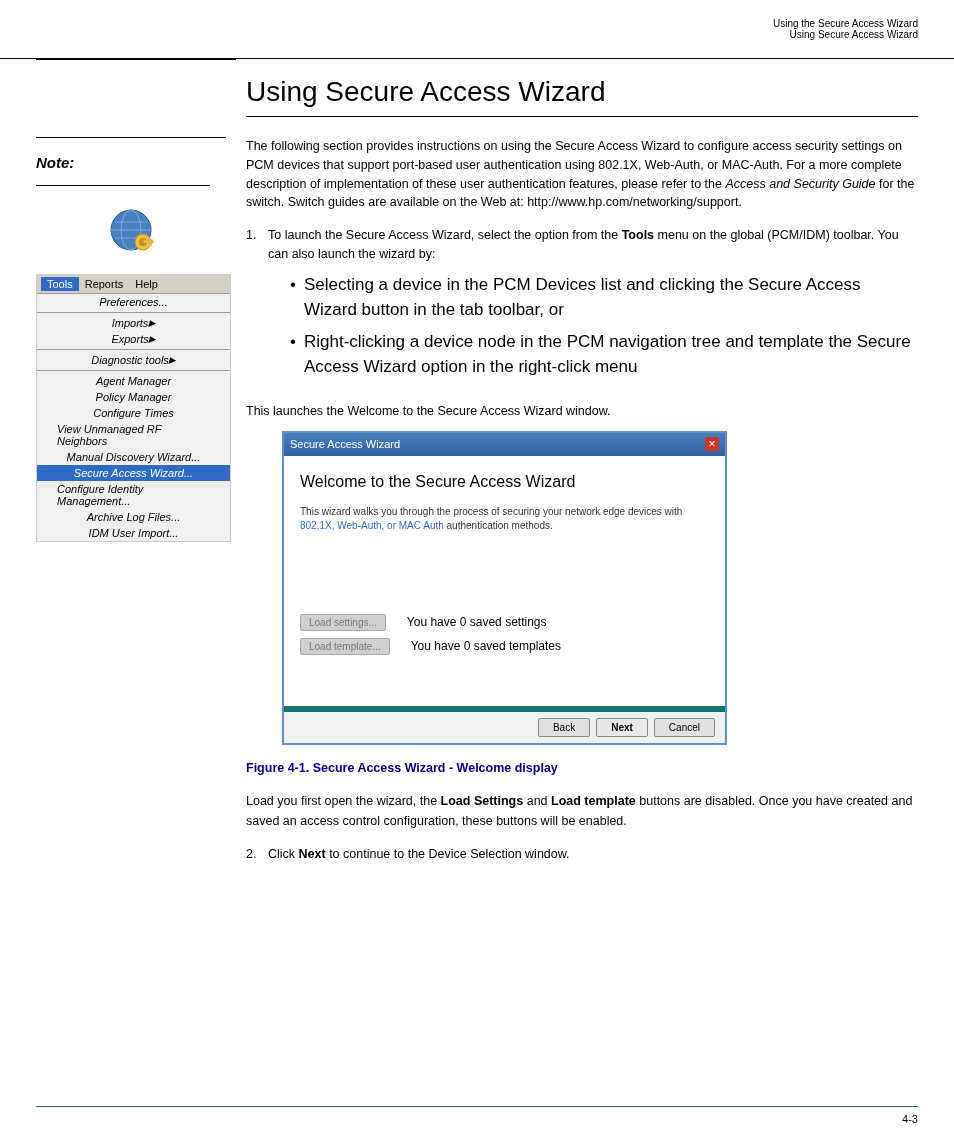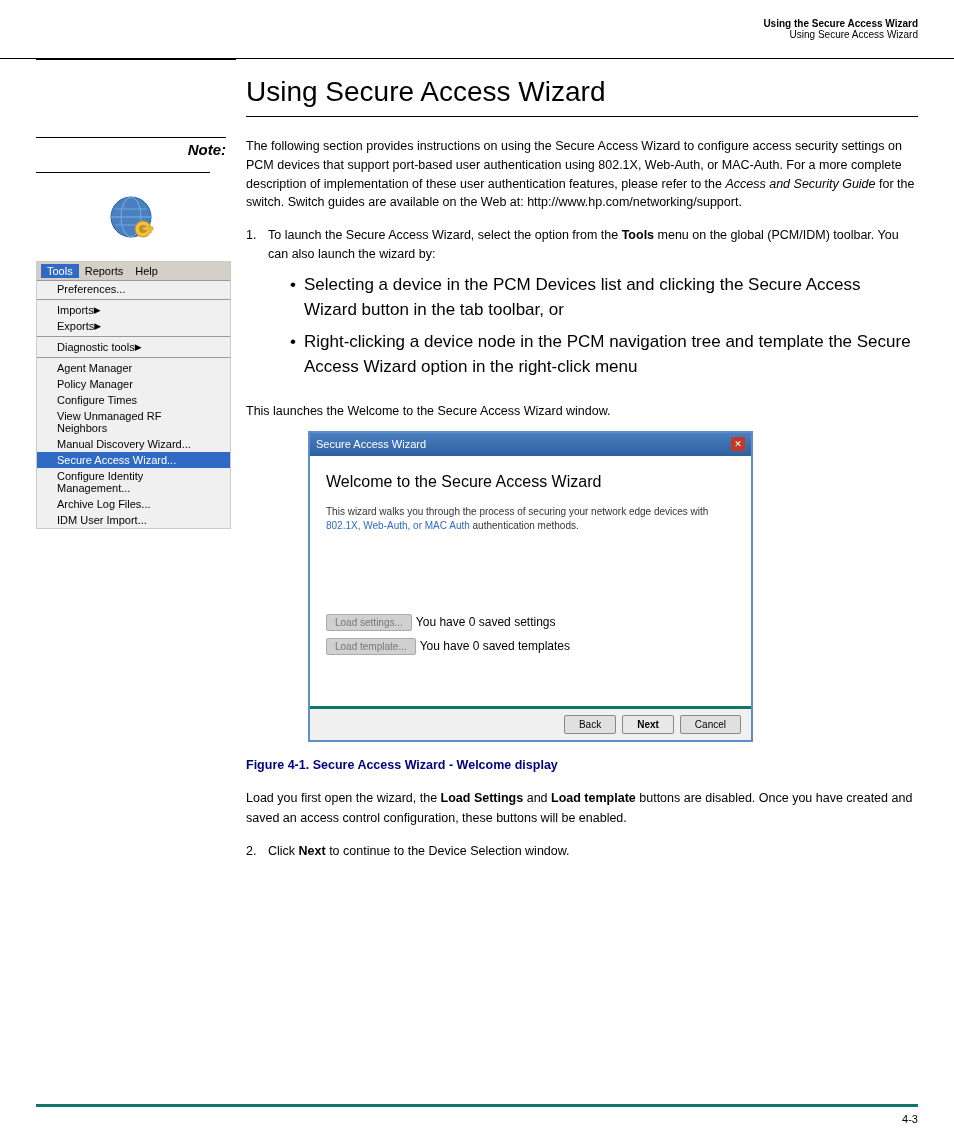--- a/index.html
+++ b/index.html
@@ -16,21 +16,21 @@
     
     .page-header {
       position: absolute;
       top: 18px;
       right: 36px;
       text-align: right;
       font-family: Arial, sans-serif;
       font-size: 10px;
     }
     .page-header .bold-line {
-      font-weight: bold;
+      font-weight: normal;
     }
 
     
     .top-rule {
       position: absolute;
       top: 58px;
       left: 0;
       right: 0;
       border: none;
       border-top: 1px solid #000;
@@ -85,23 +85,22 @@
     .right-col {
       flex: 1;
       font-family: Arial, sans-serif;
       font-size: 13px;
       line-height: 1.55;
     }
 
     
     .note-section {
       border-top: 1px solid #000;
-      padding-top: 3px;
+      padding-top: 16px;
       margin-bottom: 0;
-      text-align: right;
     }
 
     .note-label {
       font-family: Arial, sans-serif;
       font-size: 15px;
       font-weight: bold;
       font-style: italic;
       margin-bottom: 8px;
     }
 
@@ -199,37 +198,38 @@
       border-top: 1px solid #999;
       margin: 2px 0;
     }
 
     .menu-item {
       padding: 2px 20px;
       cursor: pointer;
       font-size: 11px;
       color: #000;
       display: flex;
-      justify-content: flex-start;
+      justify-content: center;
       align-items: center;
+      font-style: italic;
     }
 
     .menu-item.selected {
       background: #316AC5;
       color: #fff;
     }
 
     .menu-item .arrow {
       font-size: 9px;
     }
 
     
     .dialog-screenshot {
       margin-top: 10px;
-      margin-left: 62px;
+      margin-left: 36px;
       border: 2px solid #5c8fc8;
       width: 445px;
       background: #fff;
       font-family: Arial, sans-serif;
       font-size: 11px;
     }
 
     .dialog-titlebar {
       background: linear-gradient(to bottom, #4a7fc0 0%, #3060a0 100%);
       color: #fff;
@@ -269,41 +269,41 @@
       font-size: 10px;
       color: #333;
       line-height: 1.4;
       margin-bottom: 80px;
     }
 
     .dialog-load-row {
       display: flex;
       align-items: center;
       margin-bottom: 6px;
-      gap: 4px;
+      gap: 21px;
     }
 
     .load-btn {
       background: #d0d0d0;
       border: 1px solid #aaa;
       padding: 2px 8px;
       font-size: 10px;
       color: #777;
       cursor: default;
       border-radius: 2px;
     }
 
     .load-label {
       font-size: 12px;
       color: #000;
     }
 
     .dialog-footer {
       background: #f0f0f0;
-      border-top: 3px solid #0f766e;
+      border-top: 6px solid #0f766e;
       padding: 6px 10px;
       display: flex;
       justify-content: flex-end;
       gap: 6px;
       margin-top: 30px;
     }
 
     .dialog-btn {
       padding: 3px 14px;
       font-size: 10px;
@@ -334,21 +334,21 @@
       line-height: 1.55;
       margin-top: 14px;
     }
 
     
     .page-footer {
       position: absolute;
       bottom: 20px;
       left: 36px;
       right: 36px;
-      border-top: 3px solid #0f766e;
+      border-top: 1px solid #0f766e;
       padding-top: 6px;
       display: flex;
       justify-content: flex-end;
       font-family: Arial, sans-serif;
       font-size: 11px;
     }
   </style>
 </head>
 <body>
 

